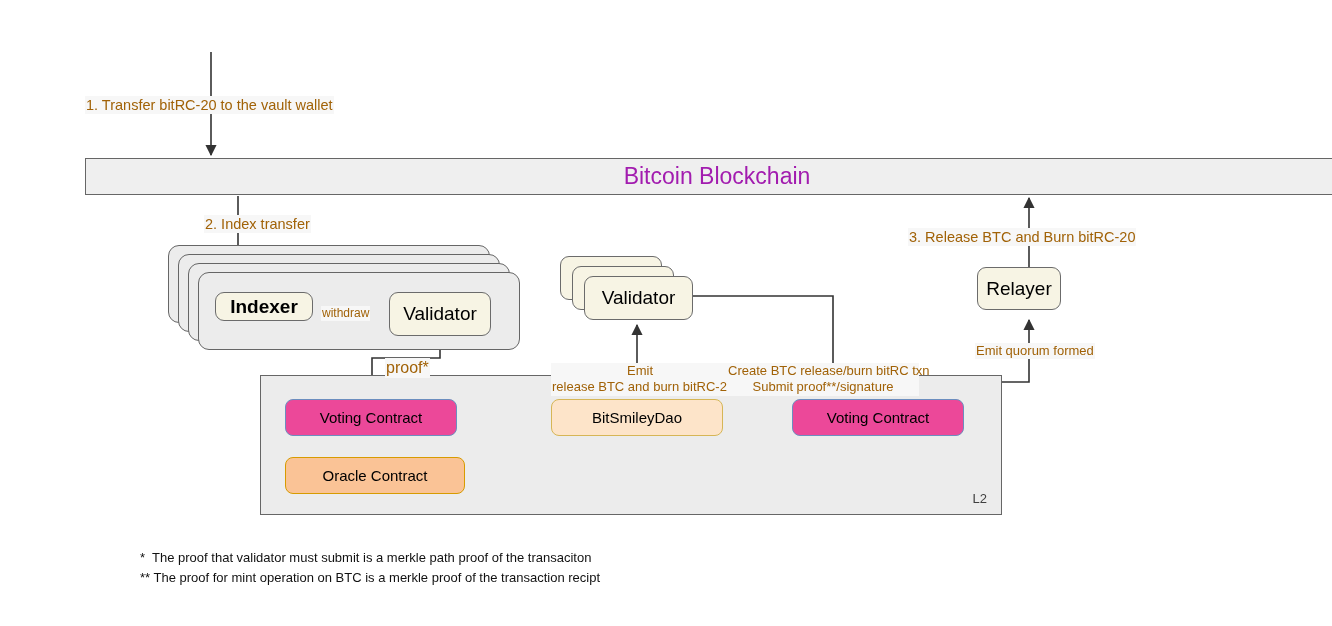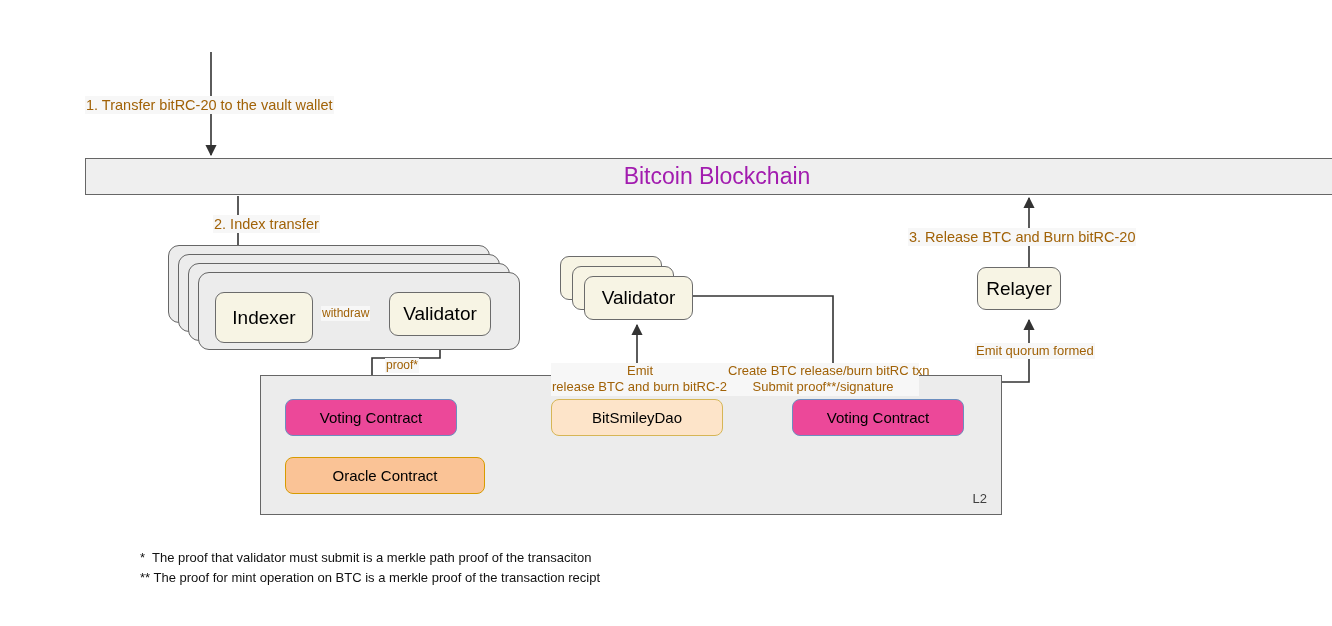--- a/index.html
+++ b/index.html
@@ -183,21 +183,21 @@
 
   <div class="node chain-bar">
     <span>Bitcoin Blockchain</span>
   </div>
 
   <div class="group-card" style="left:168px; top:245px; width:322px; height:78px;"></div>
   <div class="group-card" style="left:178px; top:254px; width:322px; height:78px;"></div>
   <div class="group-card" style="left:188px; top:263px; width:322px; height:78px;"></div>
   <div class="group-card" style="left:198px; top:272px; width:322px; height:78px;"></div>
 
-  <div class="node cream" style="left:215px; top:292px; width:98px; height:51px;">
+  <div class="node cream" style="left:215px; top:292px; width:98px; height:29px;font-weight:bold;">
     <span>Indexer</span>
   </div>
 
   <div class="node cream" style="left:389px; top:292px; width:102px; height:44px;">
     <span>Validator</span>
   </div>
 
   <div class="cream-stack" style="left:560px; top:256px; width:102px; height:44px;"></div>
   <div class="cream-stack" style="left:572px; top:266px; width:102px; height:44px;"></div>
   <div class="node cream" style="left:584px; top:276px; width:109px; height:44px;">
@@ -209,41 +209,41 @@
   </div>
 
   <div class="l2-box">
     <span class="l2-label">L2</span>
   </div>
 
   <div class="node blue" style="left:285px; top:399px; width:172px; height:37px;">
     <span>Voting Contract</span>
   </div>
 
-  <div class="node orange" style="left:285px; top:457px; width:200px; height:37px;">
+  <div class="node orange" style="left:285px; top:457px; width:180px; height:37px;">
     <span>Oracle Contract</span>
   </div>
 
   <div class="node peach" style="left:551px; top:399px; width:172px; height:37px;">
     <span>BitSmileyDao</span>
   </div>
 
   <div class="node blue" style="left:792px; top:399px; width:172px; height:37px;">
     <span>Voting Contract</span>
   </div>
 
   <div class="edge-label big" style="left:85px; top:96px;">1. Transfer bitRC-20 to the vault wallet</div>
 
-  <div class="edge-label big" style="left:204px; top:215px;margin-left:9px;">2. Index transfer</div>
+  <div class="edge-label big" style="left:204px; top:215px;">2. Index transfer</div>
 
   <div class="edge-label big" style="left:908px; top:228px;">3. Release BTC and Burn bitRC-20</div>
 
   <div class="edge-label" style="left:321px; top:306px; font-size:12px;">withdraw</div>
 
-  <div class="edge-label" style="left:385px; top:358px; font-size:12px;">proof*</div>
+  <div class="edge-label" style="left:385px; top:358px; font-size:16px;">proof*</div>
 
   <div class="edge-label center" style="left:551px; top:336px; width:176px;">
     <div>Emit</div>
     <div>release BTC and burn bitRC-20</div>
   </div>
 
   <div class="edge-label center" style="left:727px; top:336px; width:190px;">
     <div>Create BTC release/burn bitRC txn</div>
     <div>Submit proof**/signature</div>
   </div>

